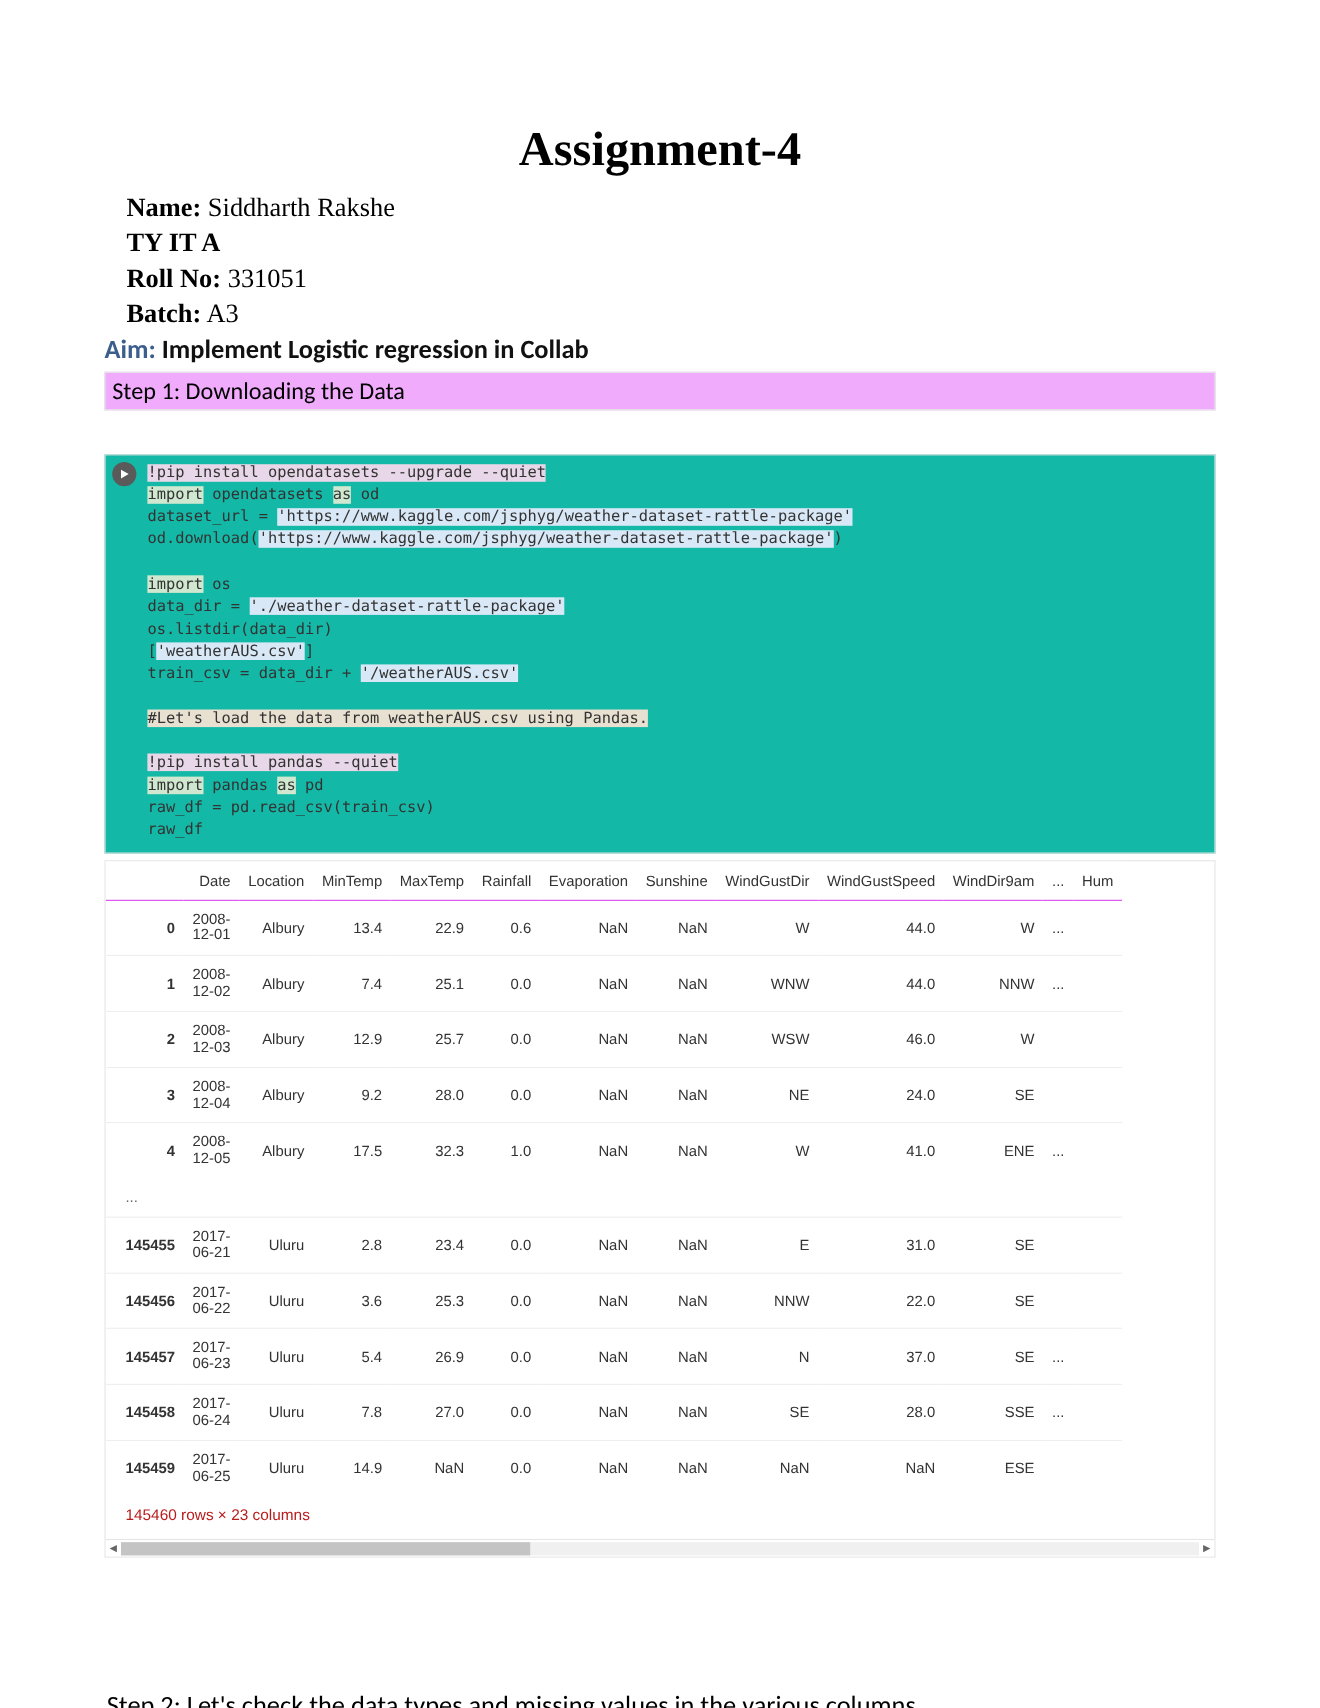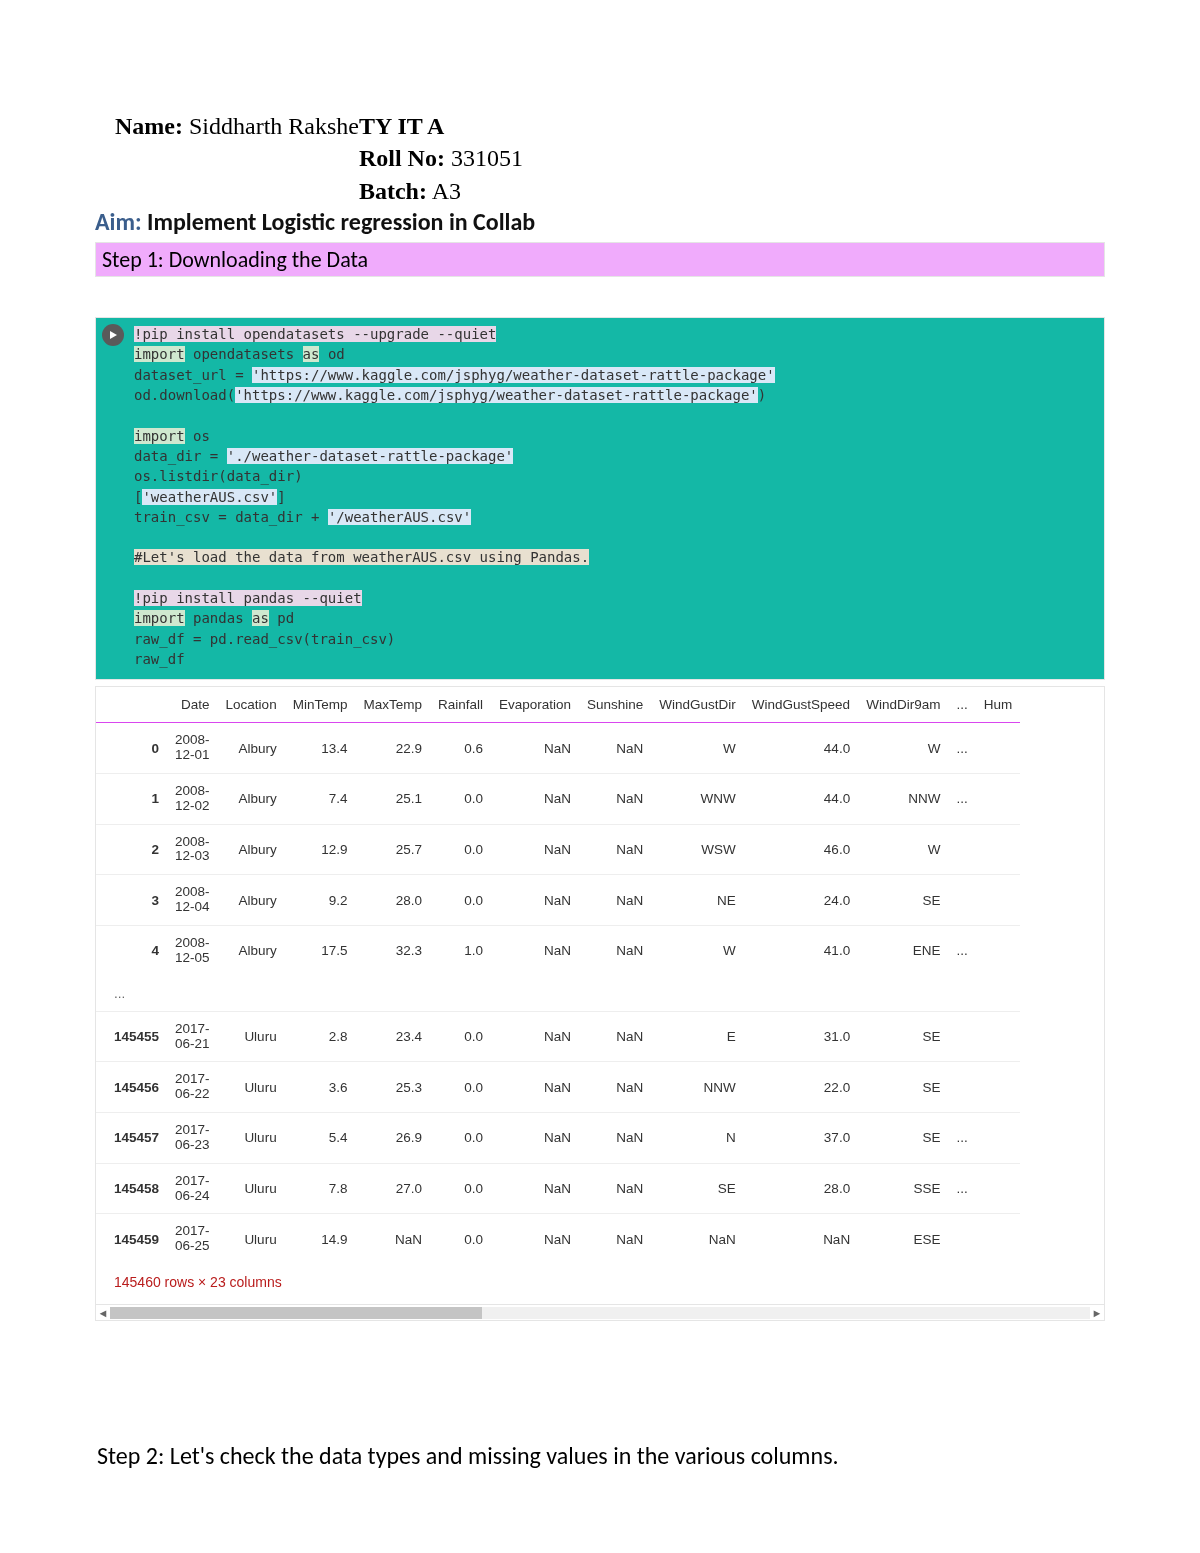--- a/index.html
+++ b/index.html
@@ -1,19 +1,19 @@
 <!DOCTYPE html>
 <html><head>
 <meta charset="utf-8">
 <style>
   * { box-sizing: border-box; margin: 0; padding: 0; }
   body { background: #fff; font-family: "Times New Roman", Times, serif; color: #000; width: 1200px; }
   .page { padding: 110px 95px 40px 95px; }
   .title { text-align: center; font-size: 44px; font-weight: bold; margin-bottom: 12px; }
-  .info-block { display: flex; font-size: 24px; line-height: 1.35; padding: 0 20px 0 20px; }
+  .info-block { display: flex; justify-content: space-between; font-size: 24px; line-height: 1.35; padding: 0 20px 0 20px; flex-direction: column; }
   .info-left, .info-right { }
   .info-row { }
   .info-row .lbl { font-weight: bold; }
   .aim-row { font-family: Calibri, Arial, sans-serif; font-size: 24px; padding: 0 0 4px 0; }
   .aim-row .aim-lbl { color: #3b5e8c; font-weight: bold; }
   .aim-row .aim-text { font-weight: bold; color: #111; }
   .step-bar { font-family: Calibri, Arial, sans-serif; font-size: 22px; background: #f0abfc; border: 1px solid #e5e5e5; padding: 3px 6px; margin-top: 2px; }
   .cell-wrap { margin-top: 40px; background: #14b8a6; border: 1px solid #e5e5e5; display: flex; font-family: Menlo, Consolas, monospace; font-size: 14px; line-height: 1.45; }
   .gutter { width: 34px; display: flex; align-items: flex-start; justify-content: center; padding-top: 6px; }
   .run-btn { width: 22px; height: 22px; border-radius: 50%; background: #5a5a5a; display: flex; align-items: center; justify-content: center; }
@@ -38,20 +38,21 @@
   .hscroll-bar .arrow { width: 14px; text-align: center; font-size: 11px; color: #666; }
   .hscroll-bar .track { flex: 1; height: 12px; background: #f0f0f0; position: relative; }
   .hscroll-bar .thumb { position: absolute; left: 0; top: 0; height: 100%; width: 38%; background: #c4c4c4; }
   .step2 { font-family: Calibri, Arial, sans-serif; font-size: 24px; margin-top: 120px; padding: 0 2px;}
 </style>
 </head>
 <body>
 
 <div class="page">
 
+  <div class="title">Assignment-4</div>
 
   <div class="info-block">
     <div class="info-left">
       <div class="info-row"><span class="lbl">Name:</span><span> Siddharth Rakshe</span></div>
     </div>
     <div class="info-right">
       <div class="info-row"><span class="lbl">TY IT A</span></div>
       <div class="info-row"><span class="lbl">Roll No:</span><span> 331051</span></div>
       <div class="info-row"><span class="lbl">Batch:</span><span> A3</span></div>
     </div>

